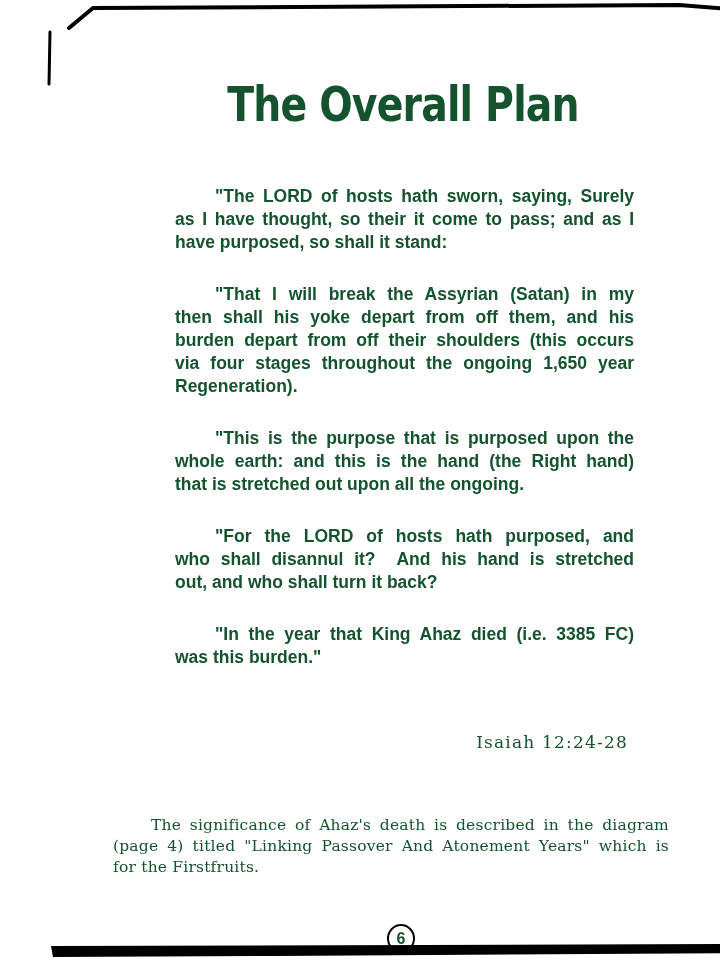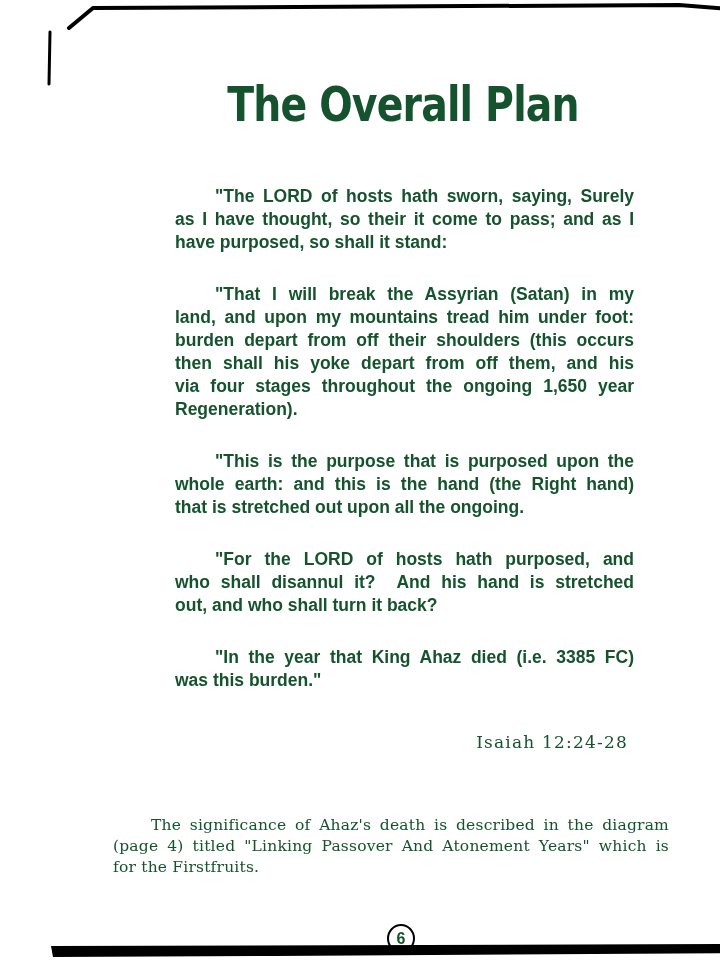--- a/index.html
+++ b/index.html
@@ -106,23 +106,22 @@
   <h1 class="title">The Overall Plan</h1>
 
   <div class="quotes">
     <p>
       <span class="ln first">"The LORD of hosts hath sworn, saying, Surely</span>
       <span class="ln">as I have thought, so their it come to pass; and as I</span>
       <span class="ln last">have purposed, so shall it stand:</span>
     </p>
     <p>
       <span class="ln first">"That I will break the Assyrian (Satan) in my</span>
-      <span class="ln">land, and upon my mountains tread him under foot:</span>
+      <span class="ln">then shall his yoke depart from off them, and his</span>
       <span class="ln">burden depart from off their shoulders (this occurs</span>
-      <span class="ln">then shall his yoke depart from off them, and his</span>
       <span class="ln">via four stages throughout the ongoing 1,650 year</span>
       <span class="ln last">Regeneration).</span>
     </p>
     <p>
       <span class="ln first">"This is the purpose that is purposed upon the</span>
       <span class="ln">whole earth: and this is the hand (the Right hand)</span>
       <span class="ln last">that is stretched out upon all the ongoing.</span>
     </p>
     <p>
       <span class="ln first">"For the LORD of hosts hath purposed, and</span>

